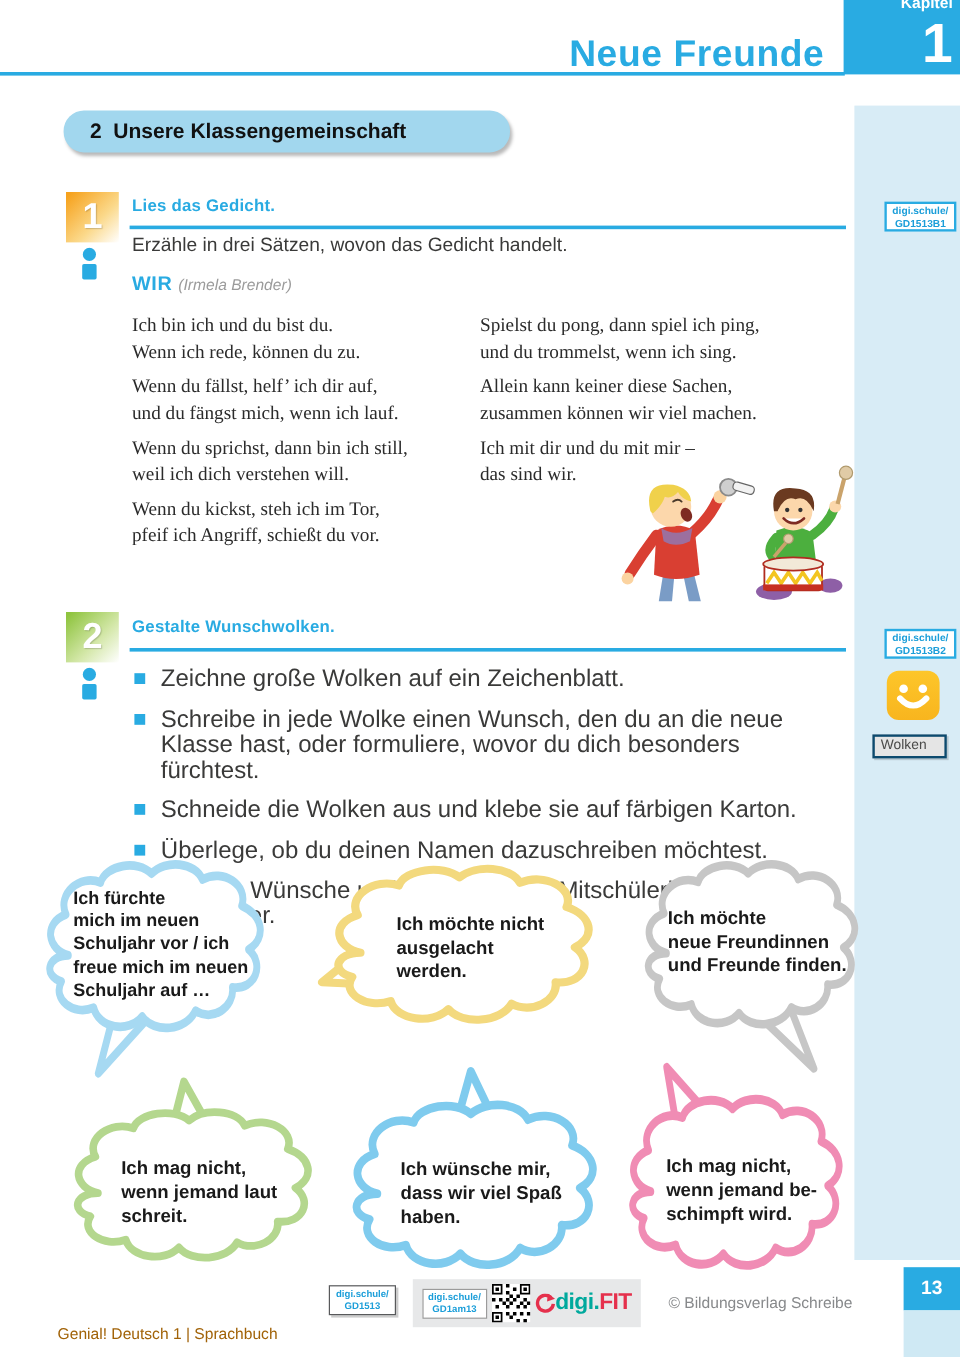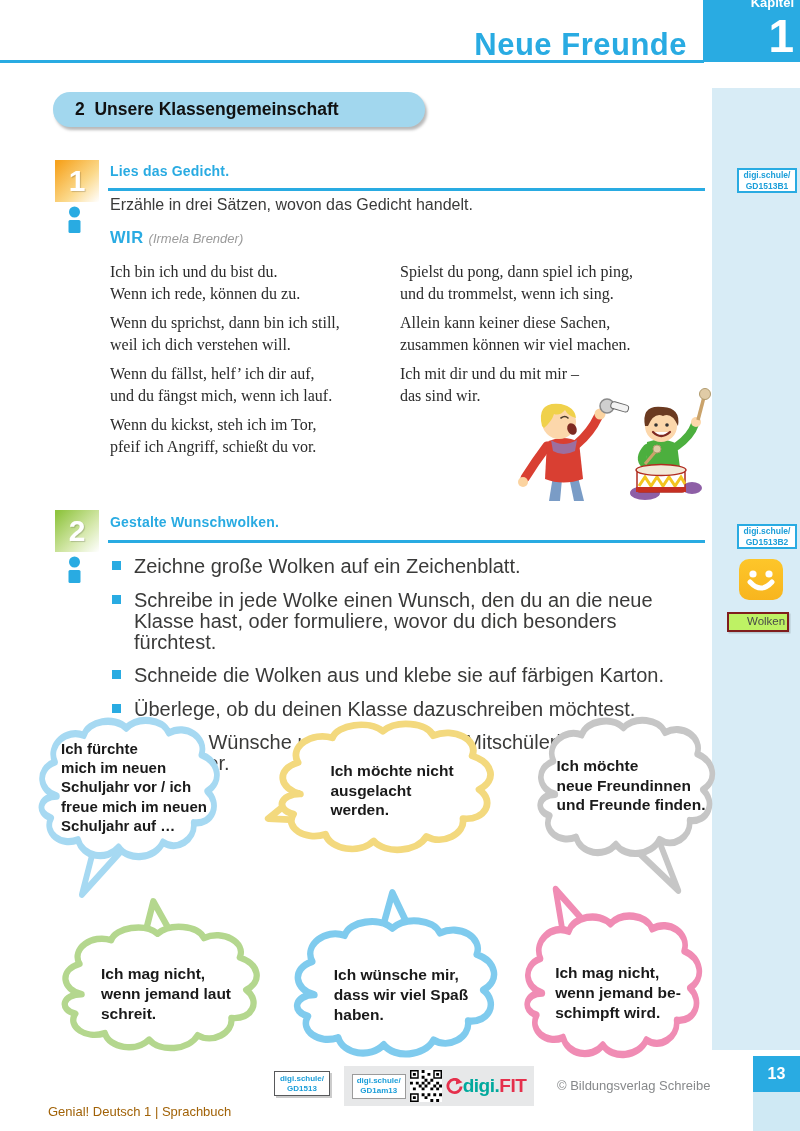--- a/index.html
+++ b/index.html
@@ -23,23 +23,23 @@
 
   
   .margin-column{position:absolute;left:712px;top:88px;width:88px;height:962px;background:var(--margin);}
   .digi-badge{position:absolute;width:60px;height:25px;background:#fff;border:2px solid var(--accent);
         display:flex;flex-direction:column;align-items:center;justify-content:center;
         color:var(--accent-text);font-size:8.5px;font-weight:bold;line-height:1.2;text-align:center;}
   .badge-1{left:737px;top:168px;}
   .badge-2{left:737px;top:524px;}
   .smiley{position:absolute;left:739px;top:559px;width:44px;height:41px;border-radius:10px;
         background:linear-gradient(180deg,#fdc62a,var(--smiley));}
-  .wolken-box{position:absolute;left:727px;top:612px;width:62px;height:20px;background:#bef264;
-        border:2px solid #7f1d1d;box-shadow:1.5px 1.5px 0 rgba(0,0,0,.15);
-        font-size:11.5px;color:#4a4a49;line-height:15px;padding-left:18px;}
+  .wolken-box{position:absolute;left:727px;top:612px;width:62px;height:20px;background:#e5e5e5;
+        border:2px solid #0c4a6e;box-shadow:1.5px 1.5px 0 rgba(0,0,0,.15);
+        font-size:11.5px;color:#4a4a49;line-height:15px;padding-left:5px;}
 
   
   .section-pill{position:absolute;left:53px;top:92px;width:372px;height:35px;background:var(--pill);
         border-radius:17px;box-shadow:2px 3px 3px rgba(0,0,0,.28);
         font-size:17.5px;font-weight:bold;color:#111;line-height:35px;padding-left:22px;white-space:pre;}
 
   
   .task-number{position:absolute;width:44px;height:42px;color:#fff;font-size:30px;font-weight:bold;
         display:flex;align-items:center;justify-content:center;text-shadow:1px 1px 1px rgba(0,0,0,.18);}
   .t1-num{left:55px;top:160px;background:linear-gradient(135deg,var(--t1-grad) 5%,#fbd98b 60%,#fff 100%);}
@@ -131,26 +131,26 @@
   <div class="poem-header">
     <span class="poem-title">WIR</span><span class="poem-author">(Irmela Brender)</span>
   </div>
 
   <div class="poem-col poem-left">
     <div class="stanza">
       <div class="poem-line">Ich bin ich und du bist du.</div>
       <div class="poem-line">Wenn ich rede, können du zu.</div>
     </div>
     <div class="stanza">
+      <div class="poem-line">Wenn du fällst, helf’ ich dir auf,</div>
+      <div class="poem-line">und du fängst mich, wenn ich lauf.</div>
+    </div>
+    <div class="stanza">
       <div class="poem-line">Wenn du sprichst, dann bin ich still,</div>
       <div class="poem-line">weil ich dich verstehen will.</div>
-    </div>
-    <div class="stanza">
-      <div class="poem-line">Wenn du fällst, helf’ ich dir auf,</div>
-      <div class="poem-line">und du fängst mich, wenn ich lauf.</div>
     </div>
     <div class="stanza">
       <div class="poem-line">Wenn du kickst, steh ich im Tor,</div>
       <div class="poem-line">pfeif ich Angriff, schießt du vor.</div>
     </div>
   </div>
 
   <div class="poem-col poem-right">
     <div class="stanza">
       <div class="poem-line">Spielst du pong, dann spiel ich ping,</div>
@@ -227,21 +227,21 @@
     <div class="bullet-item">
       <span class="bullet-square"></span>
       <span>Schreibe in jede Wolke einen Wunsch, den du an die neue Klasse hast, oder formuliere, wovor du dich besonders fürchtest.</span>
     </div>
     <div class="bullet-item">
       <span class="bullet-square"></span>
       <span>Schneide die Wolken aus und klebe sie auf färbigen Karton.</span>
     </div>
     <div class="bullet-item">
       <span class="bullet-square"></span>
-      <span>Überlege, ob du deinen Klasse dazuschreiben möchtest.</span>
+      <span>Überlege, ob du deinen Namen dazuschreiben möchtest.</span>
     </div>
     <div class="bullet-item">
       <span class="bullet-square"></span>
       <span>Lies die Wünsche und Ängste deiner Mitschülerinnen und Mitschüler.</span>
     </div>
   </div>
 
   <div class="digi-badge badge-2">
     <span>digi.schule/</span>
     <span>GD1513B2</span>

